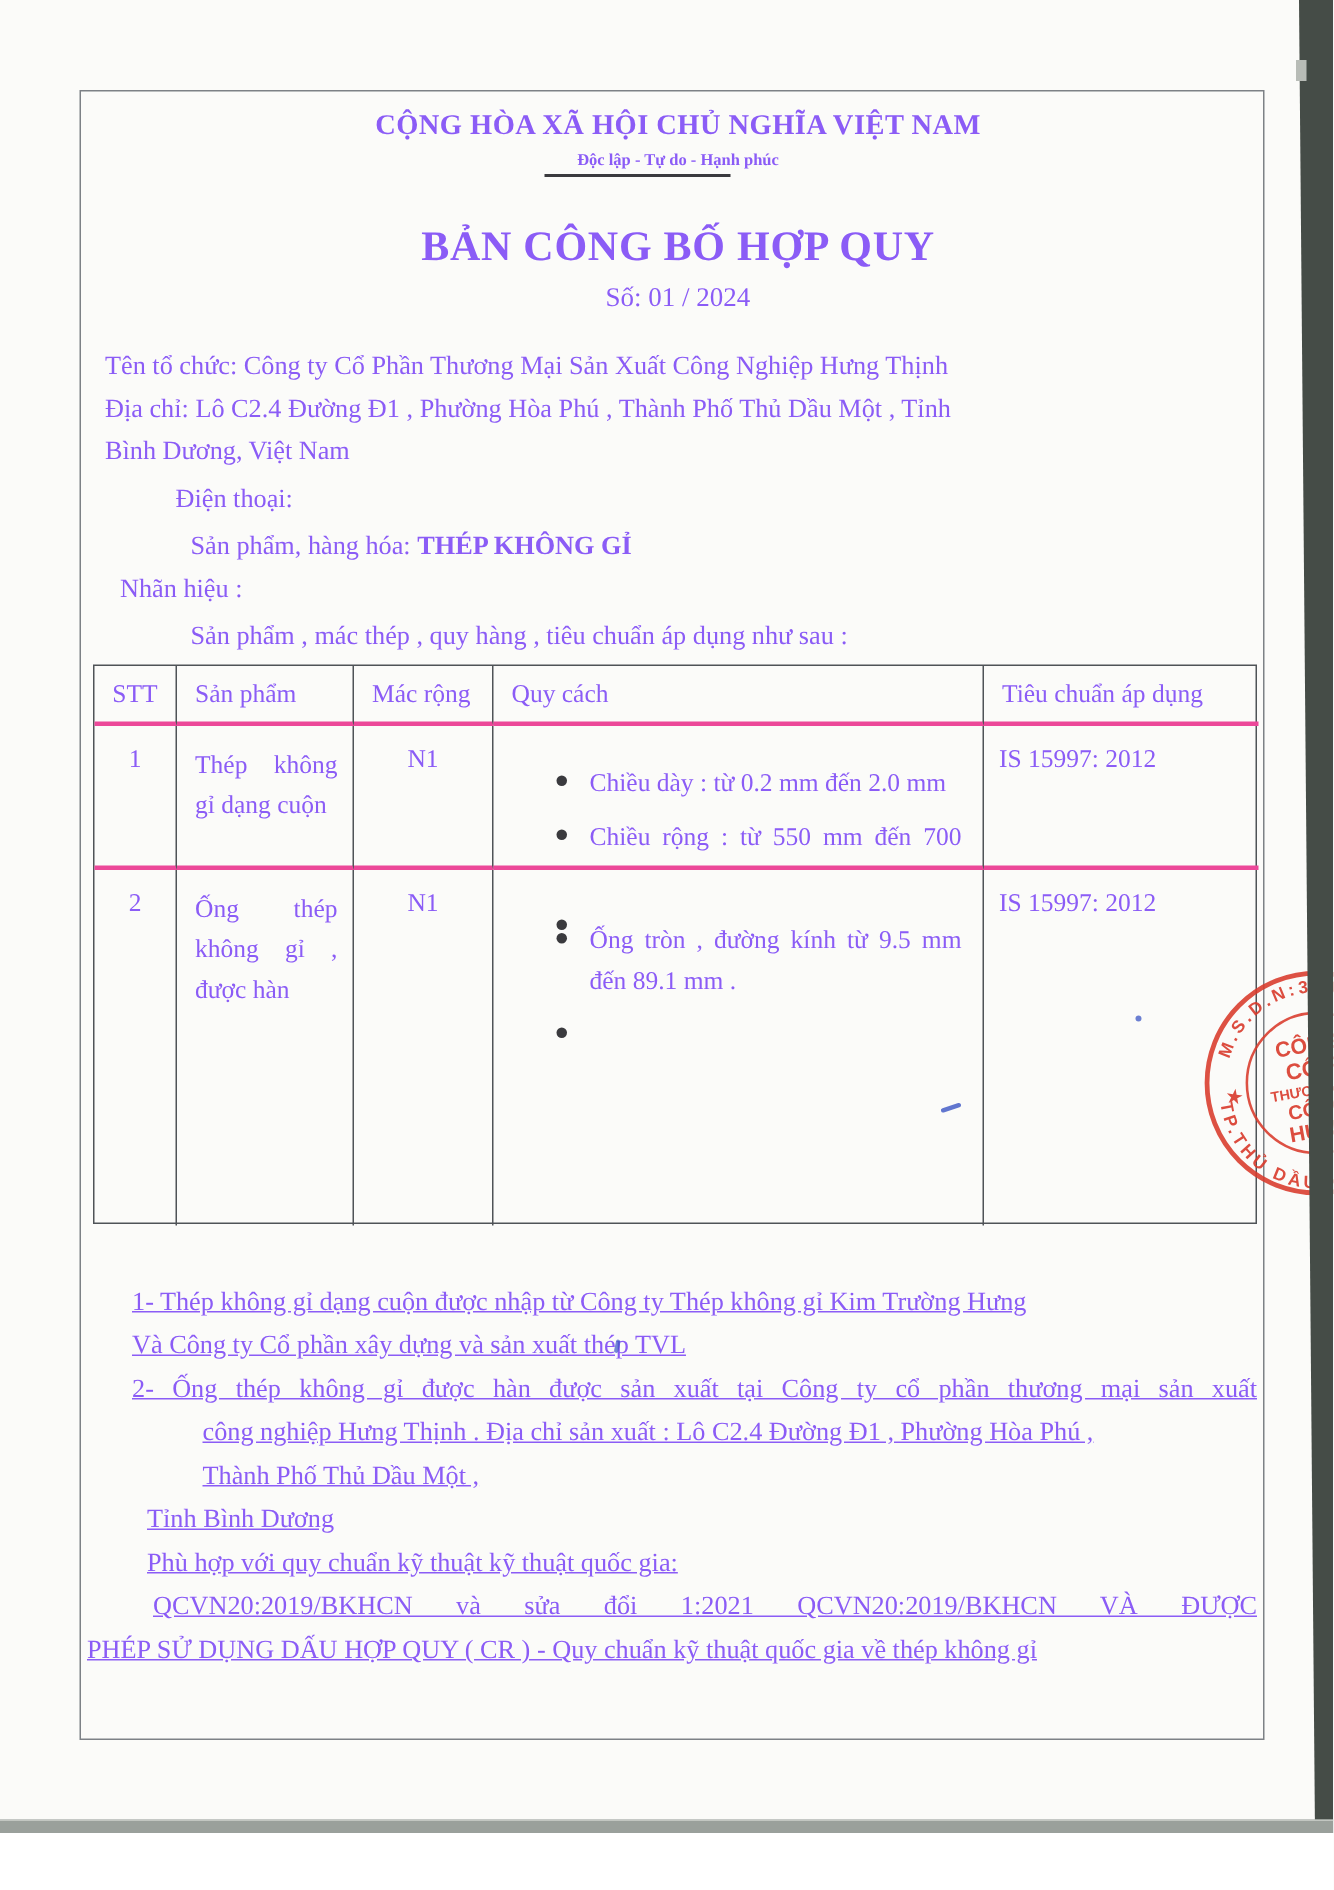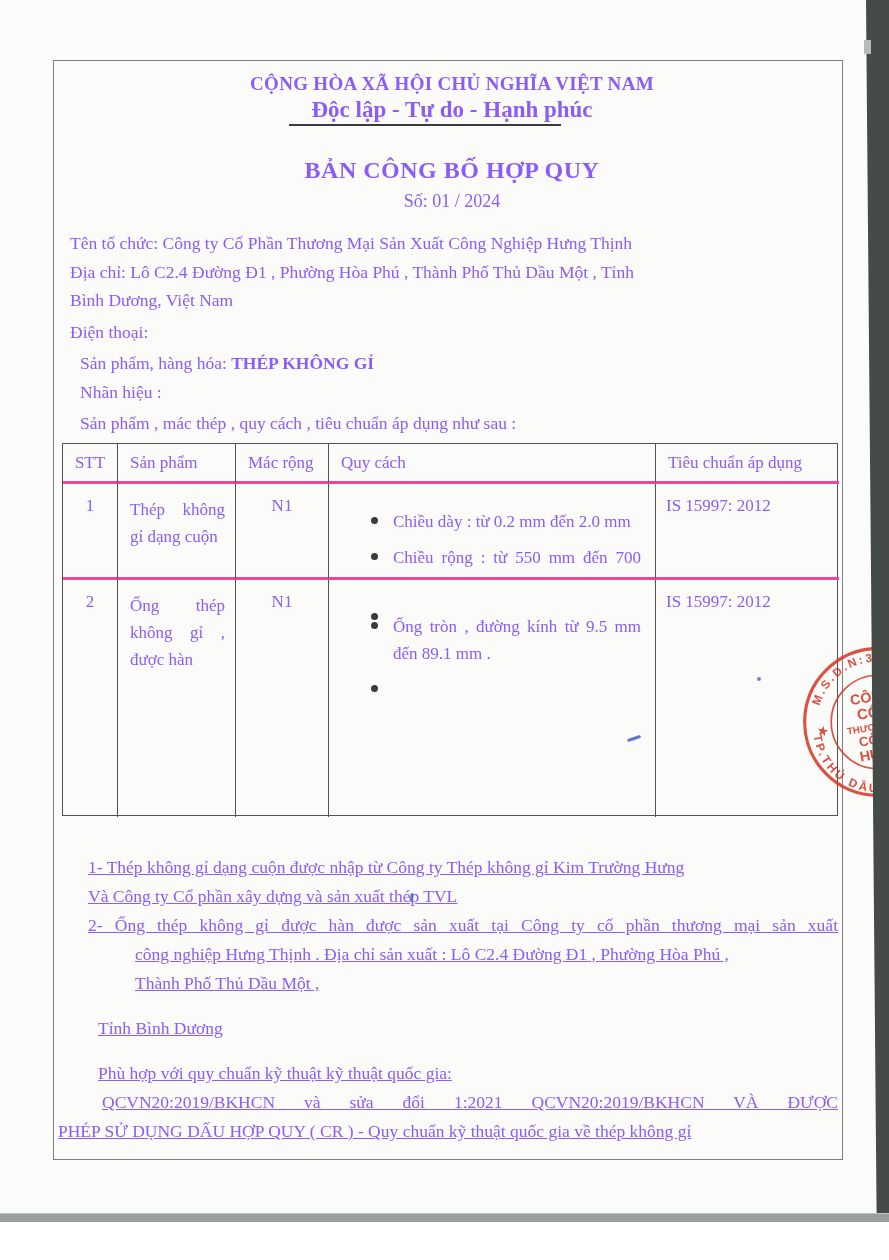--- a/index.html
+++ b/index.html
@@ -18,33 +18,33 @@
     border:1px solid #7d8186;
     box-sizing:border-box;
   }
   
   .hdr{
     position:absolute;left:0;top:12px;width:100%;
     text-align:center;transform:translateX(4px);
   }
   .national-title{font-size:19px;font-weight:bold;letter-spacing:.3px;}
   .motto-wrap{display:inline-block;position:relative;margin-top:2px;}
-  .motto{font-size:23px;font-weight:bold;}
+  .motto{font-size:11px;font-weight:bold;}
   .motto-underline{
     position:absolute;left:-22px;right:32px;bottom:-3px;height:2px;background:#3a3a3e;
   }
-  .doc-title{margin-top:34px;font-size:24px;font-weight:bold;letter-spacing:.5px;}
+  .doc-title{margin-top:34px;font-size:28px;font-weight:bold;letter-spacing:.5px;}
   .doc-number{margin-top:7px;font-size:18px;}
   
   .intro{
     position:absolute;left:16px;top:168px;width:760px;
     font-size:17.5px;line-height:28.5px;
   }
   .intro .ln{white-space:nowrap;}
-  .gap-top{margin-top:3px;}
+  .gap-top{margin-top:3px;margin-left:47px;}
   .ind{padding-left:10px;}
   .bold{font-weight:bold;}
   
   .tbl{
     position:absolute;left:62px;top:443px;
     width:776px;height:373px;
     display:grid;
     grid-template-columns:55px 118px 93px 327px 183px;
     grid-template-rows:40px 96px 237px;
     border:1px solid #4f5357;
@@ -74,21 +74,21 @@
     position:absolute;left:42px;top:9px;width:7px;height:7px;border-radius:50%;
     background:#3a3a3e;
   }
   
   .notes{
     position:absolute;left:62px;top:853px;width:776px;
     font-size:17.5px;line-height:29px;text-decoration:underline;
   }
   .n-ind1{padding-left:26px;}
   .n-ind2{padding-left:73px;}
-  .n-ind3{padding-left:36px;margin-top:16px;}
+  .n-ind3{padding-left:36px;}
   .n-ind4{padding-left:40px;}
   .n-out{margin-left:-4px;}
   .jl{text-align:justify;text-align-last:justify;}
   
   .stamp{position:absolute;left:793px;top:637px;width:170px;height:170px;}
   .stamp svg{overflow:visible;}
   
   .edge-right{
     position:absolute;top:0;right:0;width:26px;height:1260px;
     background:#454c47;
@@ -124,21 +124,21 @@
       <div class="doc-number">Số: 01 / 2024</div>
     </div>
 
     <div class="intro">
       <div class="ln">Tên tổ chức: Công ty Cổ Phần Thương Mại Sản Xuất Công Nghiệp Hưng Thịnh</div>
       <div class="ln">Địa chỉ: Lô C2.4 Đường Đ1 , Phường Hòa Phú , Thành Phố Thủ Dầu Một , Tỉnh</div>
       <div class="ln">Bình Dương, Việt Nam</div>
       <div class="ln gap-top">Điện thoại:</div>
       <div class="ln gap-top ind"><span>Sản phẩm, hàng hóa: </span><span class="bold">THÉP KHÔNG GỈ</span></div>
       <div class="ln ind">Nhãn hiệu :</div>
-      <div class="ln gap-top ind">Sản phẩm , mác thép , quy cách , tiêu chuẩn áp dụng như sau :</div>
+      <div class="ln gap-top ind">Sản phẩm , mác thép , quy hàng , tiêu chuẩn áp dụng như sau :</div>
     </div>
   </div>
 
   <div class="tbl">
 
     <div class="cell th c">STT</div>
     <div class="cell th">Sản phẩm</div>
     <div class="cell th">Mác rộng</div>
     <div class="cell th">Quy cách</div>
     <div class="cell th last-col">Tiêu chuẩn áp dụng</div>

